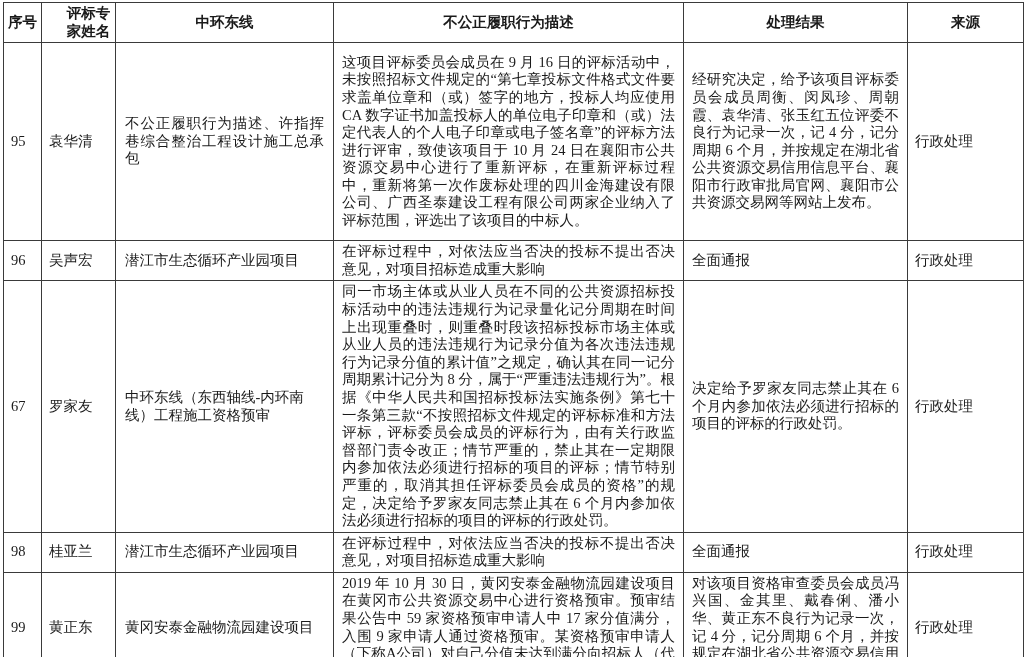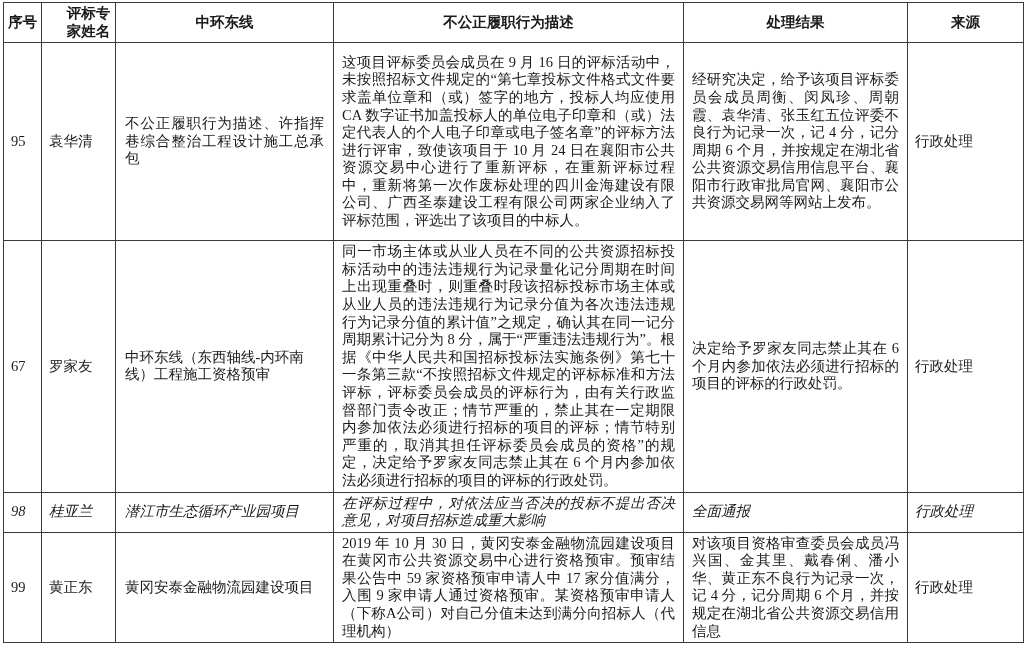--- a/index.html
+++ b/index.html
@@ -37,21 +37,21 @@
     max-width: 3.1em;
     margin-left: 20px;
   }
   .c-center { text-align: left; }
   .c-left   { text-align: left; }
   .c-just   { text-align: justify; text-justify: inter-ideograph; }
   tr.h-header { height: 33px; font-family: Liberation Serif, serif; }
   tr.h-r95 { height: 198px; }
   tr.h-r96 { height: 37px; }
   tr.h-r97 { height: 251px; }
-  tr.h-r98 { height: 40px; font-style: italic; }
+  tr.h-r98 { height: 40px; }
   tr.h-r99 { height: 96px; }
   td.cell-desc, td.cell-result { padding: 2px 8px; }
   td.cell-project { padding: 2px 9px; }
 </style>
 </head>
 <body>
 
 <table class="doc-table">
   <colgroup>
     <col style="width:38px">
@@ -73,20 +73,28 @@
   </thead>
   <tbody>
     <tr class="h-r95">
       <td class="c-center">95</td>
       <td class="c-center">袁华清</td>
       <td class="c-just cell-project">不公正履职行为描述、许指挥巷综合整治工程设计施工总承包</td>
       <td class="c-just cell-desc">这项目评标委员会成员在 9 月 16 日的评标活动中，未按照招标文件规定的“第七章投标文件格式文件要求盖单位章和（或）签字的地方，投标人均应使用 CA 数字证书加盖投标人的单位电子印章和（或）法定代表人的个人电子印章或电子签名章”的评标方法进行评审，致使该项目于 10 月 24 日在襄阳市公共资源交易中心进行了重新评标，在重新评标过程中，重新将第一次作废标处理的四川金海建设有限公司、广西圣泰建设工程有限公司两家企业纳入了评标范围，评选出了该项目的中标人。</td>
       <td class="c-just cell-result">经研究决定，给予该项目评标委员会成员周衡、闵凤珍、周朝霞、袁华清、张玉红五位评委不良行为记录一次，记 4 分，记分周期 6 个月，并按规定在湖北省公共资源交易信用信息平台、襄阳市行政审批局官网、襄阳市公共资源交易网等网站上发布。</td>
       <td class="c-center">行政处理</td>
     </tr>
+    <tr class="h-r96">
+      <td class="c-center">96</td>
+      <td class="c-center">吴声宏</td>
+      <td class="c-left cell-project">潜江市生态循环产业园项目</td>
+      <td class="c-just cell-desc">在评标过程中，对依法应当否决的投标不提出否决意见，对项目招标造成重大影响</td>
+      <td class="c-left cell-result">全面通报</td>
+      <td class="c-center">行政处理</td>
+    </tr>
     <tr class="h-r97">
       <td class="c-center">67</td>
       <td class="c-center">罗家友</td>
       <td class="c-left cell-project">中环东线（东西轴线-内环南线）工程施工资格预审</td>
       <td class="c-just cell-desc">同一市场主体或从业人员在不同的公共资源招标投标活动中的违法违规行为记录量化记分周期在时间上出现重叠时，则重叠时段该招标投标市场主体或从业人员的违法违规行为记录分值为各次违法违规行为记录分值的累计值”之规定，确认其在同一记分周期累计记分为 8 分，属于“严重违法违规行为”。根据《中华人民共和国招标投标法实施条例》第七十一条第三款“不按照招标文件规定的评标标准和方法评标，评标委员会成员的评标行为，由有关行政监督部门责令改正；情节严重的，禁止其在一定期限内参加依法必须进行招标的项目的评标；情节特别严重的，取消其担任评标委员会成员的资格”的规定，决定给予罗家友同志禁止其在 6 个月内参加依法必须进行招标的项目的评标的行政处罚。</td>
       <td class="c-just cell-result">决定给予罗家友同志禁止其在 6 个月内参加依法必须进行招标的项目的评标的行政处罚。</td>
       <td class="c-center">行政处理</td>
     </tr>
     <tr class="h-r98">
       <td class="c-center">98</td>

